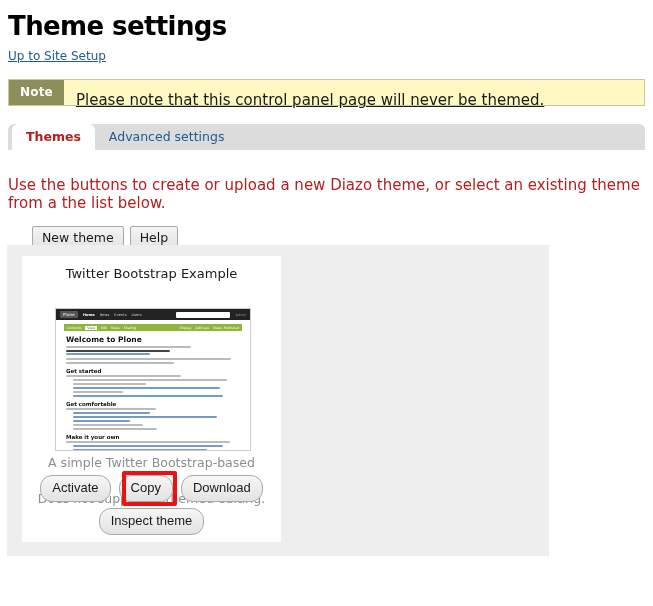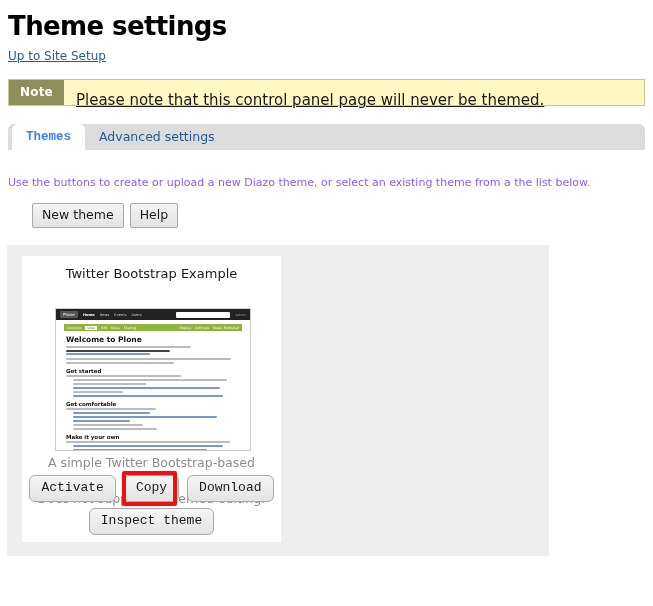--- a/index.html
+++ b/index.html
@@ -78,31 +78,30 @@
     height: 26px;
     padding: 0 14px;
     display: flex;
     align-items: center;
     font-size: 12.5px;
     color: #205c90;
     cursor: pointer;
   }
   .tab.active {
     background: #ffffff;
-    color: #3b82f6;
+    color: #b91c1c;
     font-weight: bold;
     border-radius: 6px 6px 0 0;
-    font-family: Liberation Mono, monospace;
   }
 
   
   #intro-text {
     margin: 26px 8px 0 8px;
-    font-size: 11px;
-    color: #8b5cf6;
+    font-size: 15px;
+    color: #b91c1c;
   }
 
   
   #top-actions {
     margin: 14px 8px 0 8px;
     display: flex;
     gap: 6px;
     padding-left: 24px;
   }
   .btn {
@@ -246,26 +245,26 @@
   }
   #card-actions-row2 {
     position: absolute;
     left: 0;
     top: 252px;
     width: 259px;
     display: flex;
     justify-content: center;
   }
   .card-btn {
-    font-family: Liberation Mono, monospace;
+    font-family: Liberation Sans, sans-serif;
     font-size: 13px;
     color: #1a1a1a;
     background: linear-gradient(to bottom, #f6f6f6 0%, #e3e3e3 100%);
     border: 1px solid #a9a9a9;
-    border-radius: 6px;
+    border-radius: 12px;
     padding: 5px 11px 6px 11px;
     cursor: pointer;
     line-height: 1.1;
     white-space: nowrap;
     position: relative;
     z-index: 2;
   }
 
   
   #copy-highlight {

